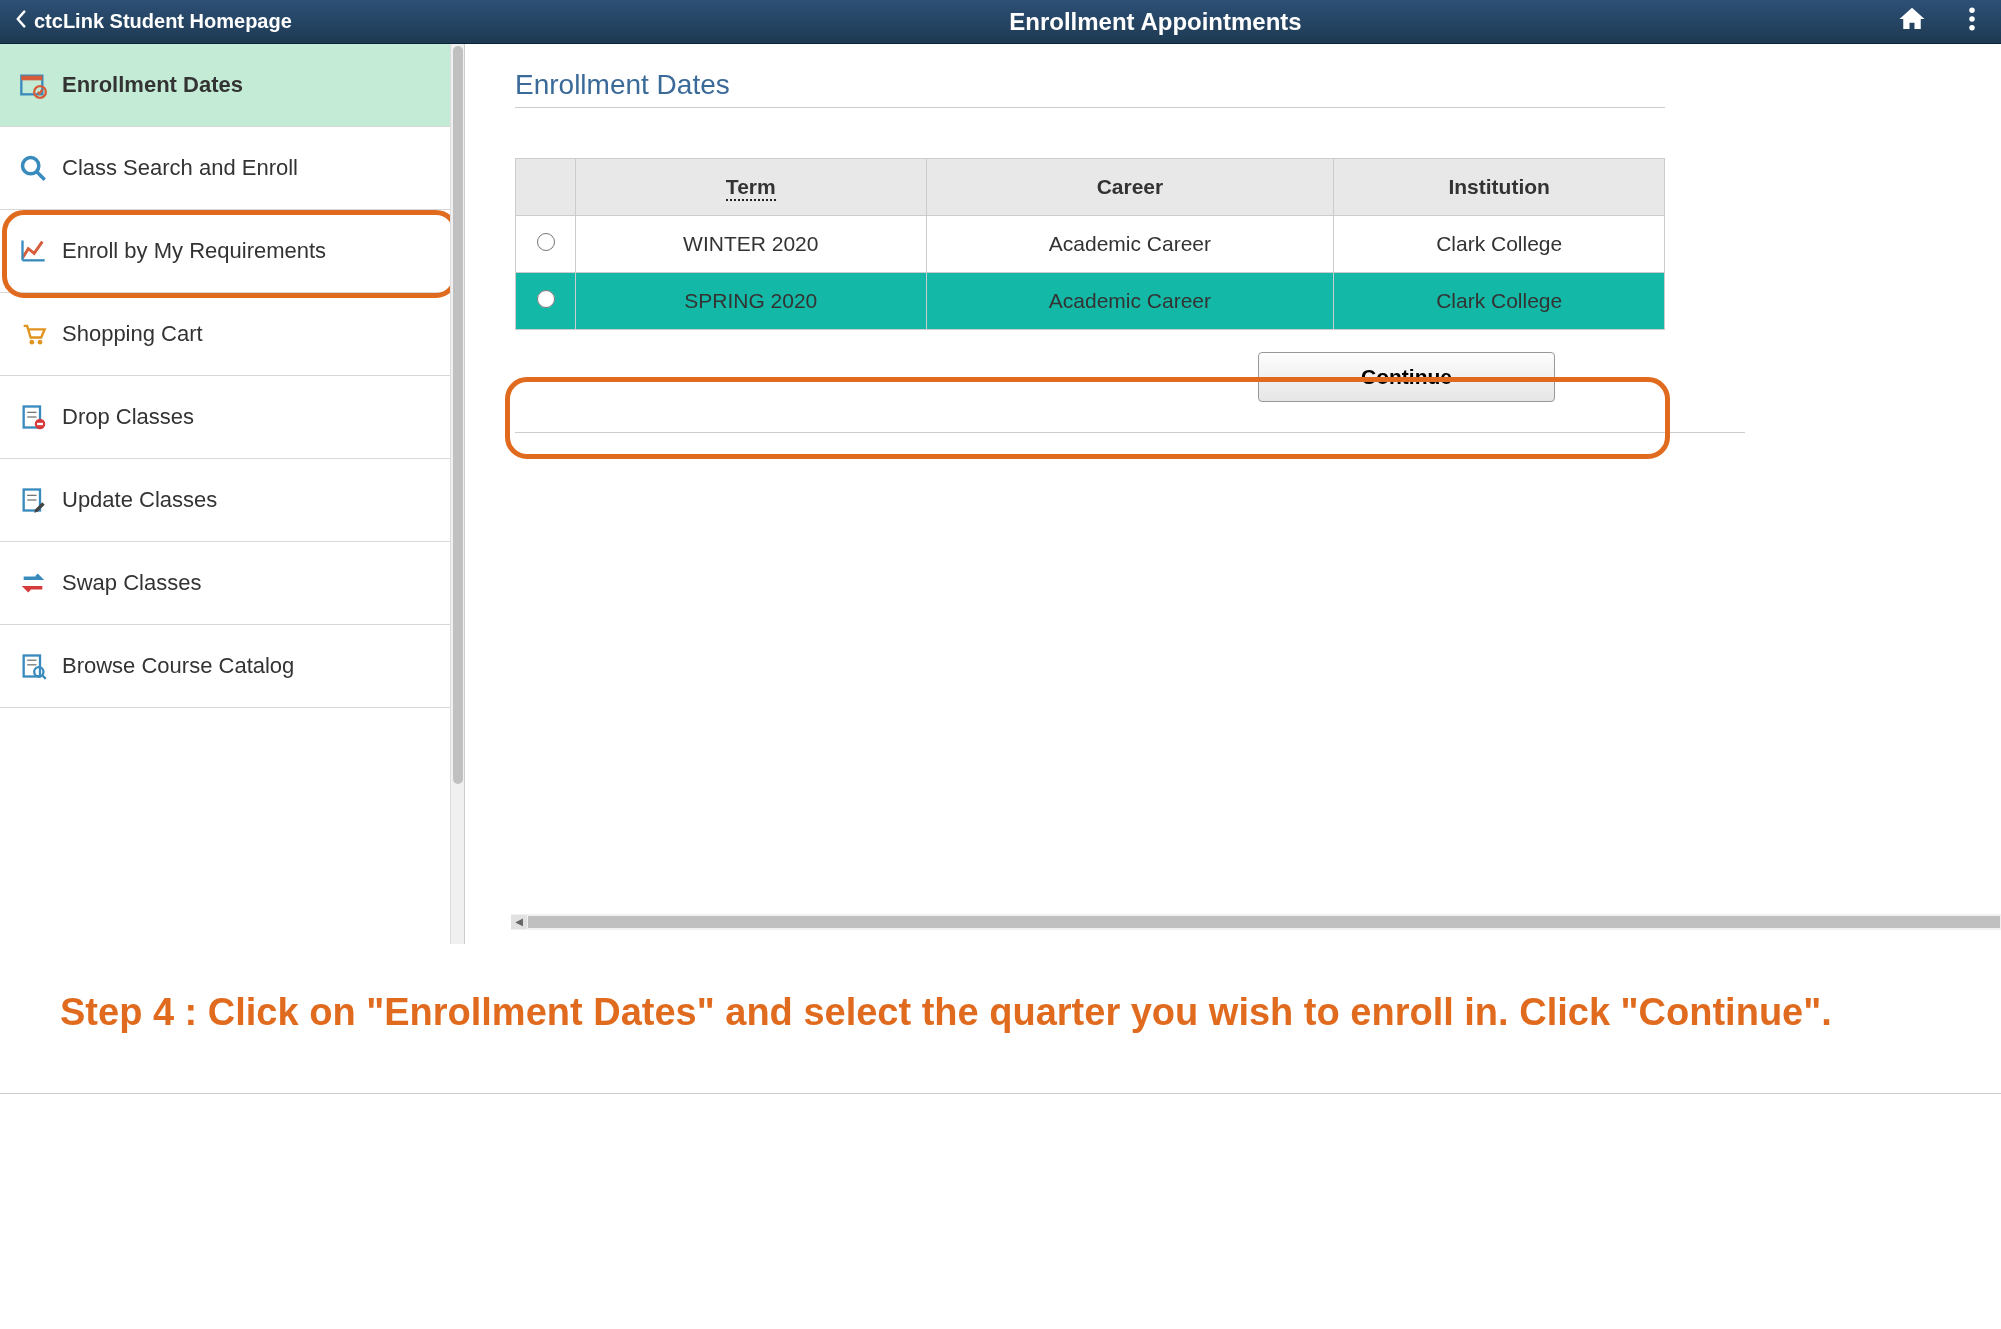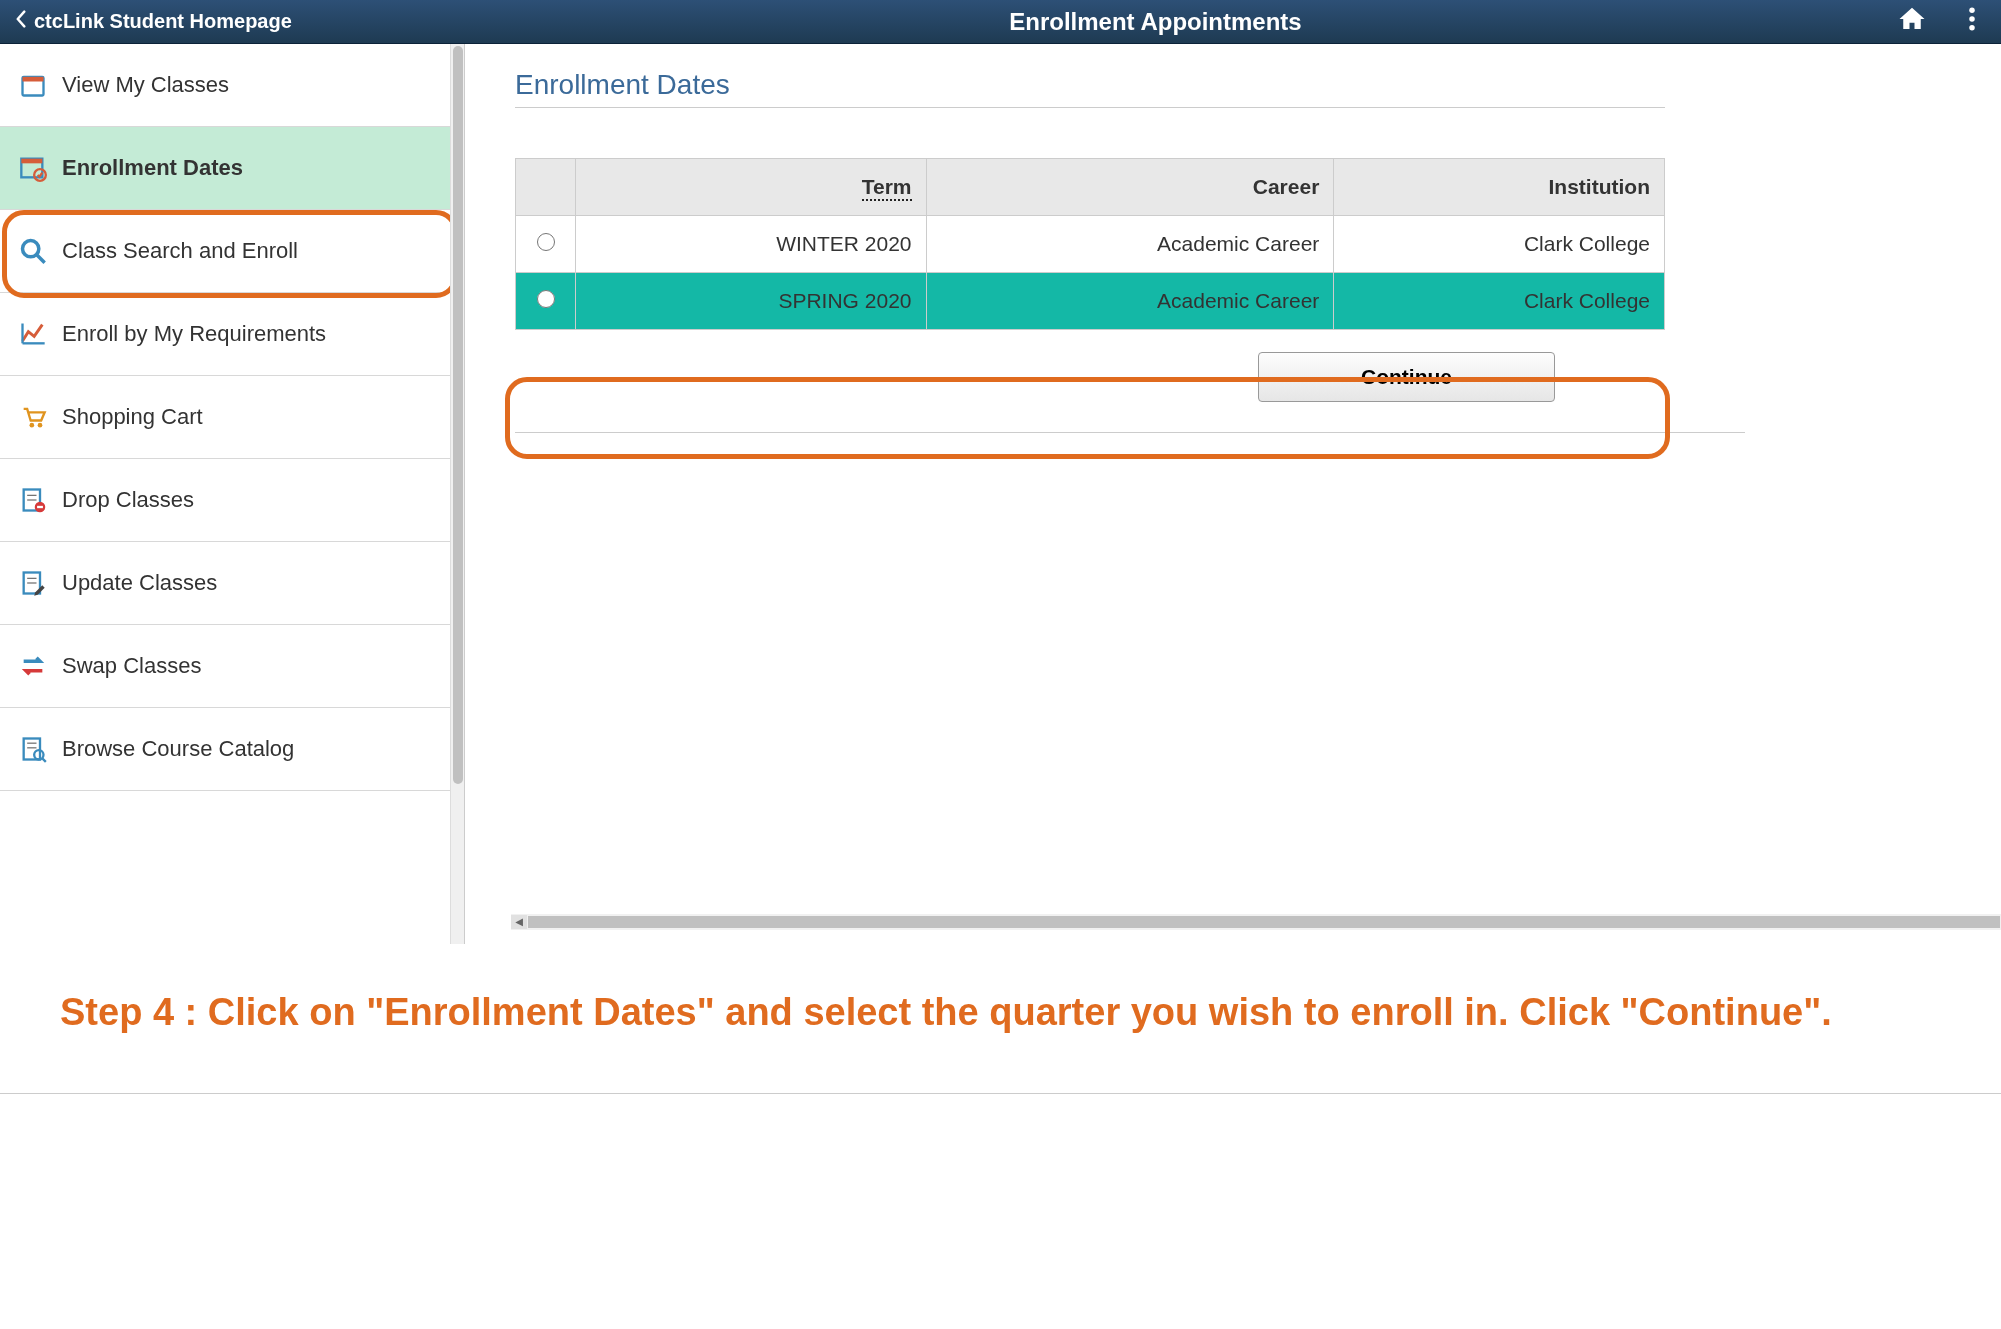--- a/index.html
+++ b/index.html
@@ -36,21 +36,21 @@
   .highlight-box {
     border:5px solid #e06b1f; border-radius:22px; position:absolute; left:2px; top:166px; width:456px; height:88px; pointer-events:none;
   }
   .nav-icon { width:30px; height:30px; display:flex; align-items:center; justify-content:center; flex-shrink:0; }
 
   
   .main { flex:1; padding: 25px 40px 0 50px; position:relative; }
   .page-heading { color:#3b6a99; font-size:28px; font-weight:normal; padding-bottom:6px; border-bottom:1px solid #ccc; margin-bottom:50px; width:1150px;}
   .instruction { color:#c64f17; font-weight:bold; font-size:20px; margin-bottom:4px; }
   .term-table { border-collapse:collapse; width:1150px; }
-  .term-table th, .term-table td { border:1px solid #ccc; padding:16px 14px; text-align:right; font-size:21px; }
+  .term-table th, .term-table td { border:1px solid #ccc; padding:16px 14px; text-align:center; font-size:21px; }
   .term-table thead th { background:#e8e8e8; font-weight:bold; }
   .term-table tr.even td { background:#14b8a6; }
   .term-table .radio-cell { width:60px; text-align:center; }
   .term-table input[type=radio] { width:18px; height:18px; accent-color:#999; }
   .row-highlight {
     position:absolute; border:5px solid #e06b1f; border-radius:22px;
     left:40px; top:333px; width:1165px; height:82px; pointer-events:none;
   }
   .term-header-label { border-bottom: 2px dotted #222; padding-bottom:1px; }
   .continue-wrap { width:1150px; display:flex; justify-content:flex-end; margin-top:22px; padding-right:110px;}
@@ -99,29 +99,20 @@
           <circle cx="12" cy="12" r="2.2"></circle>
           <circle cx="12" cy="19" r="2.2"></circle>
         </svg>
     </span>
   </div>
 </div>
 
 <div class="body-area">
 
   <div class="sidebar">
-    <div class="nav-item">
-      <span class="nav-icon">
-        <svg viewBox="0 0 24 24" width="28" height="28">
-            <rect x="3" y="5" width="18" height="16" rx="1" fill="none" stroke="#3a8bbd" stroke-width="2"></rect>
-            <rect x="3" y="5" width="18" height="4" fill="#d65d3a"></rect>
-          </svg>
-      </span>
-      <span>View My Classes</span>
-    </div>
     <div class="nav-item active">
       <span class="nav-icon">
         <svg viewBox="0 0 24 24" width="28" height="28">
             <rect x="2" y="4" width="18" height="16" fill="none" stroke="#3a8bbd" stroke-width="2"></rect>
             <rect x="2" y="4" width="18" height="4" fill="#d65d3a"></rect>
             <circle cx="18" cy="18" r="5" fill="none" stroke="#d65d3a" stroke-width="2"></circle>
             <path d="M16 18 l1.5 1.5 L20 16" stroke="#d65d3a" stroke-width="2" fill="none"></path>
           </svg>
       </span>
       <span>Enrollment Dates</span>

